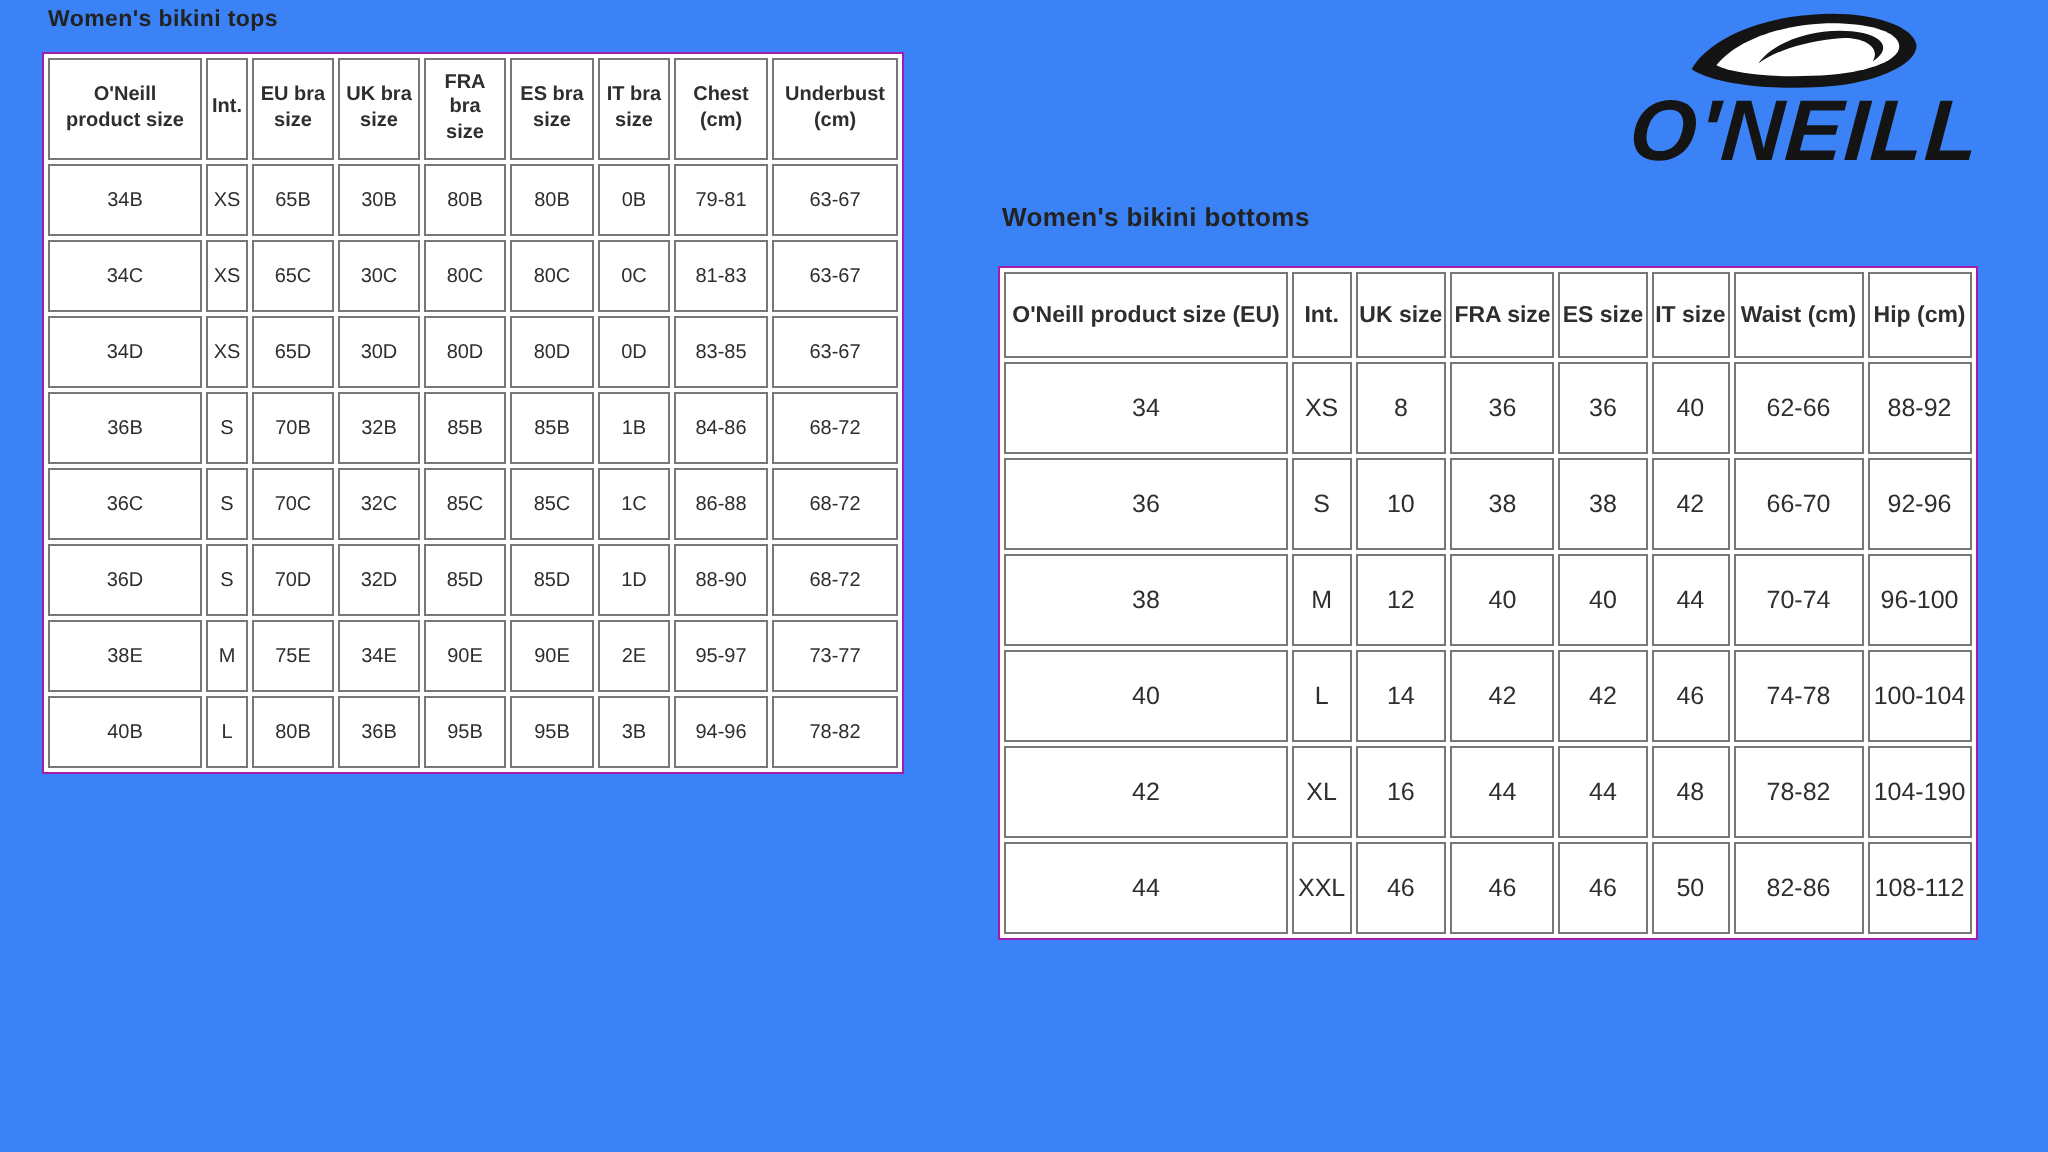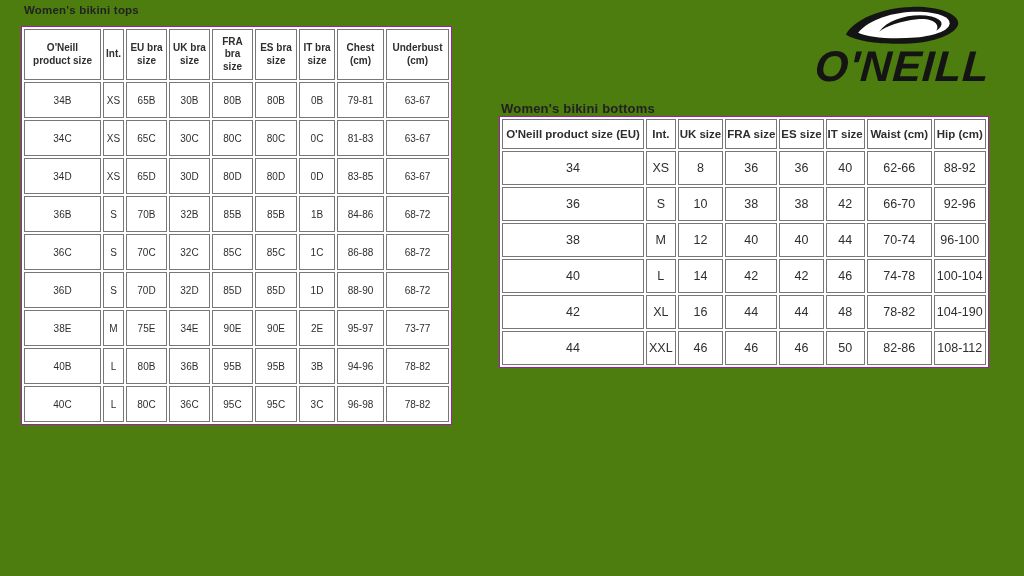--- a/index.html
+++ b/index.html
@@ -1,21 +1,21 @@
 <!DOCTYPE html>
 <html><head>
 <meta charset="utf-8">
 <style>
   * { margin:0; padding:0; box-sizing:border-box; }
   html,body { background:#ffffff; }
   body {
     width:1024px; height:576px; position:relative; overflow:hidden;
     font-family:"Liberation Sans", sans-serif; color:#2e2e2e;
   }
-  .page { position:absolute; inset:0; background:#4d7c0f; }
+  .page { position:absolute; inset:0; background:#3b82f6; }
 
   .section-title {
     font-weight:bold; color:#222222; letter-spacing:.2px;
   }
 
   
   table {
     border-collapse:separate; border-spacing:2px;
     border:1px solid #a21caf; background:#ffffff;
     table-layout:fixed; empty-cells:show;
@@ -29,23 +29,23 @@
   th { font-weight:bold; }
 
   
   .tops-section { position:absolute; left:21px; top:4px; }
   .tops-section .section-title { font-size:11.5px; margin-left:3px; margin-bottom:10px; }
   .tops-table th { height:51px; font-size:10px; line-height:1.25; }
   .tops-table td { height:36px; font-size:10px; }
 
   
   .bottoms-section { position:absolute; left:499px; top:101px; }
-  .bottoms-section .section-title { font-size:13px; margin-left:2px; }
-  .bottoms-table th { height:30px; font-size:11.5px; white-space:nowrap; padding:0 1px; }
-  .bottoms-table td { height:34px; font-size:12.5px; }
+  .bottoms-section .section-title { font-size:13px; margin-left:2px; margin-bottom:17px; }
+  .bottoms-table th { height:43px; font-size:11.5px; white-space:nowrap; padding:0 1px; }
+  .bottoms-table td { height:46px; font-size:12.5px; }
 
   
   .brand {
     position:absolute; left:786px; top:6px; width:232px;
     display:flex; flex-direction:column; align-items:center;
   }
   .brand .wave { width:122px; height:40px; display:block; }
   .brand .wordmark {
     font-weight:bold; font-style:italic; font-size:43px; line-height:40px;
     letter-spacing:1px; color:#141414; transform:skewX(-4deg);
@@ -166,31 +166,20 @@
             <td>40B</td>
             <td>L</td>
             <td>80B</td>
             <td>36B</td>
             <td>95B</td>
             <td>95B</td>
             <td>3B</td>
             <td>94-96</td>
             <td>78-82</td>
           </tr>
-          <tr>
-            <td>40C</td>
-            <td>L</td>
-            <td>80C</td>
-            <td>36C</td>
-            <td>95C</td>
-            <td>95C</td>
-            <td>3C</td>
-            <td>96-98</td>
-            <td>78-82</td>
-          </tr>
         </tbody>
     </table>
   </section>
 
   <section class="bottoms-section">
     <h2 class="section-title">Women's bikini bottoms</h2>
     <table class="bottoms-table">
       <colgroup>
         <col style="width:142px">
           <col style="width:26px">

